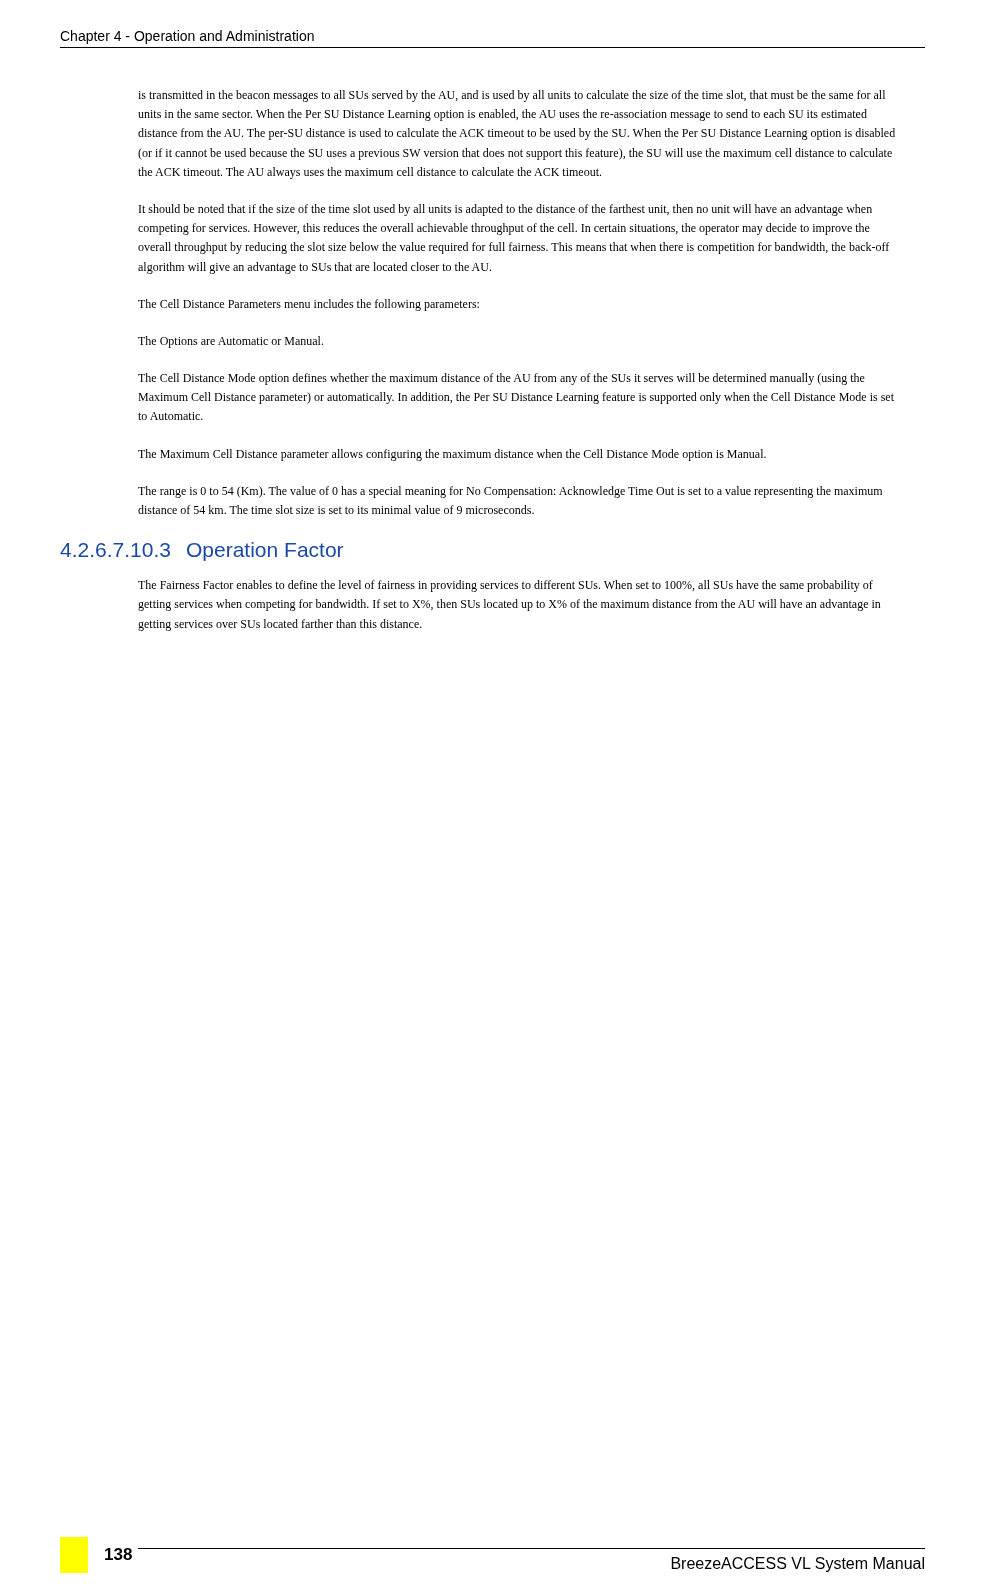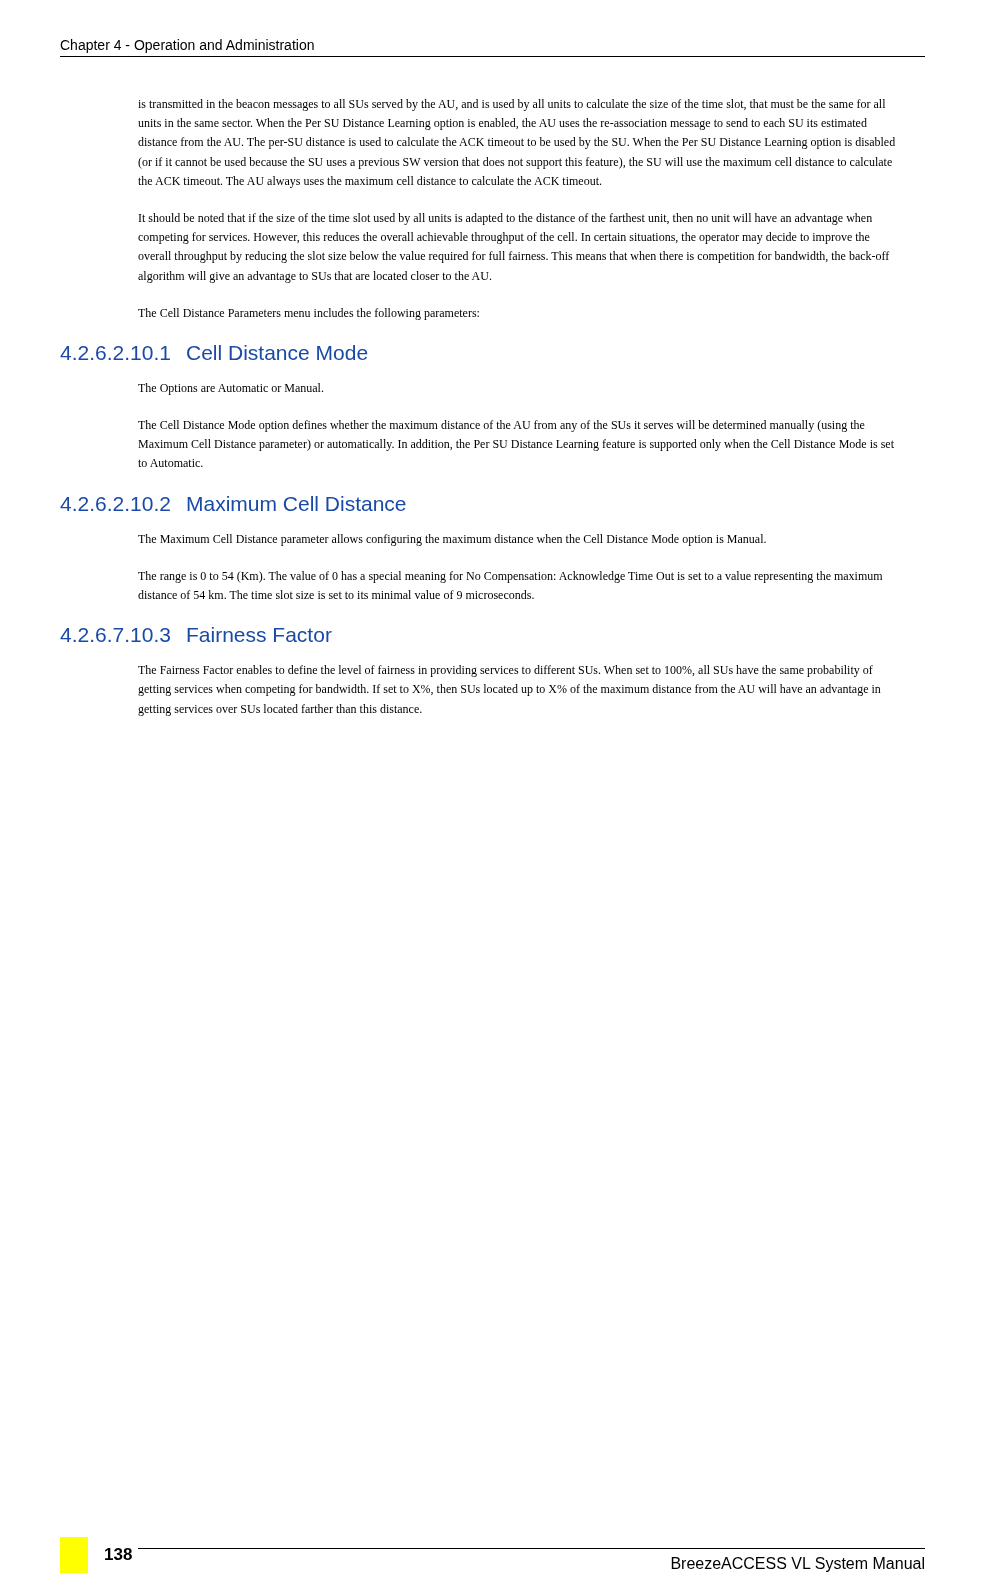--- a/index.html
+++ b/index.html
@@ -9,21 +9,21 @@
     }
     body {
       font-family: Georgia, "Times New Roman", serif;
       width: 985px;
       height: 1595px;
       margin: 0;
       position: relative;
       background: white;
     }
     .page {
-      padding: 36px 60px 20px 60px;
+      padding: 27px 60px 20px 60px;
     }
     .header {
       border-bottom: 1px solid #000;
       padding-bottom: 2px;
       margin-bottom: 38px;
     }
     .header-text {
       font-family: Arial, Helvetica, sans-serif;
       font-size: 14px;
     }
@@ -99,37 +99,29 @@
   <div class="header">
     <span class="header-text">Chapter 4 - Operation and Administration</span>
   </div>
 
   <div class="content">
 
     <p class="body-text">is transmitted in the beacon messages to all SUs served by the AU, and is used by all units to calculate the size of the time slot, that must be the same for all units in the same sector. When the Per SU Distance Learning option is enabled, the AU uses the re-association message to send to each SU its estimated distance from the AU. The per-SU distance is used to calculate the ACK timeout to be used by the SU. When the Per SU Distance Learning option is disabled (or if it cannot be used because the SU uses a previous SW version that does not support this feature), the SU will use the maximum cell distance to calculate the ACK timeout. The AU always uses the maximum cell distance to calculate the ACK timeout.</p>
     <p class="body-text">It should be noted that if the size of the time slot used by all units is adapted to the distance of the farthest unit, then no unit will have an advantage when competing for services. However, this reduces the overall achievable throughput of the cell. In certain situations, the operator may decide to improve the overall throughput by reducing the slot size below the value required for full fairness. This means that when there is competition for bandwidth, the back-off algorithm will give an advantage to SUs that are located closer to the AU.</p>
     <p class="body-text">The Cell Distance Parameters menu includes the following parameters:</p>
 
-    <div class="section-heading">
-      <span class="heading-num">4.2.6.2.10.1</span>
-      <span class="heading-title">Cell Distance Mode</span>
-    </div>
     <p class="body-text">The Options are Automatic or Manual.</p>
     <p class="body-text">The Cell Distance Mode option defines whether the maximum distance of the AU from any of the SUs it serves will be determined manually (using the Maximum Cell Distance parameter) or automatically. In addition, the Per SU Distance Learning feature is supported only when the Cell Distance Mode is set to Automatic.</p>
 
-    <div class="section-heading">
-      <span class="heading-num">4.2.6.2.10.2</span>
-      <span class="heading-title">Maximum Cell Distance</span>
-    </div>
     <p class="body-text">The Maximum Cell Distance parameter allows configuring the maximum distance when the Cell Distance Mode option is Manual.</p>
     <p class="body-text">The range is 0 to 54 (Km). The value of 0 has a special meaning for No Compensation: Acknowledge Time Out is set to a value representing the maximum distance of 54 km. The time slot size is set to its minimal value of 9 microseconds.</p>
 
     <div class="section-heading">
       <span class="heading-num">4.2.6.7.10.3</span>
-      <span class="heading-title">Fairness Factor</span>
+      <span class="heading-title">Operation Factor</span>
     </div>
     <p class="body-text">The Fairness Factor enables to define the level of fairness in providing services to different SUs. When set to 100%, all SUs have the same probability of getting services when competing for bandwidth. If set to X%, then SUs located up to X% of the maximum distance from the AU will have an advantage in getting services over SUs located farther than this distance.</p>
 
   </div>
 
   <div class="footer-area">
     <div class="footer-line"></div>
     <div class="footer-text">BreezeACCESS VL System Manual</div>
   </div>
 

